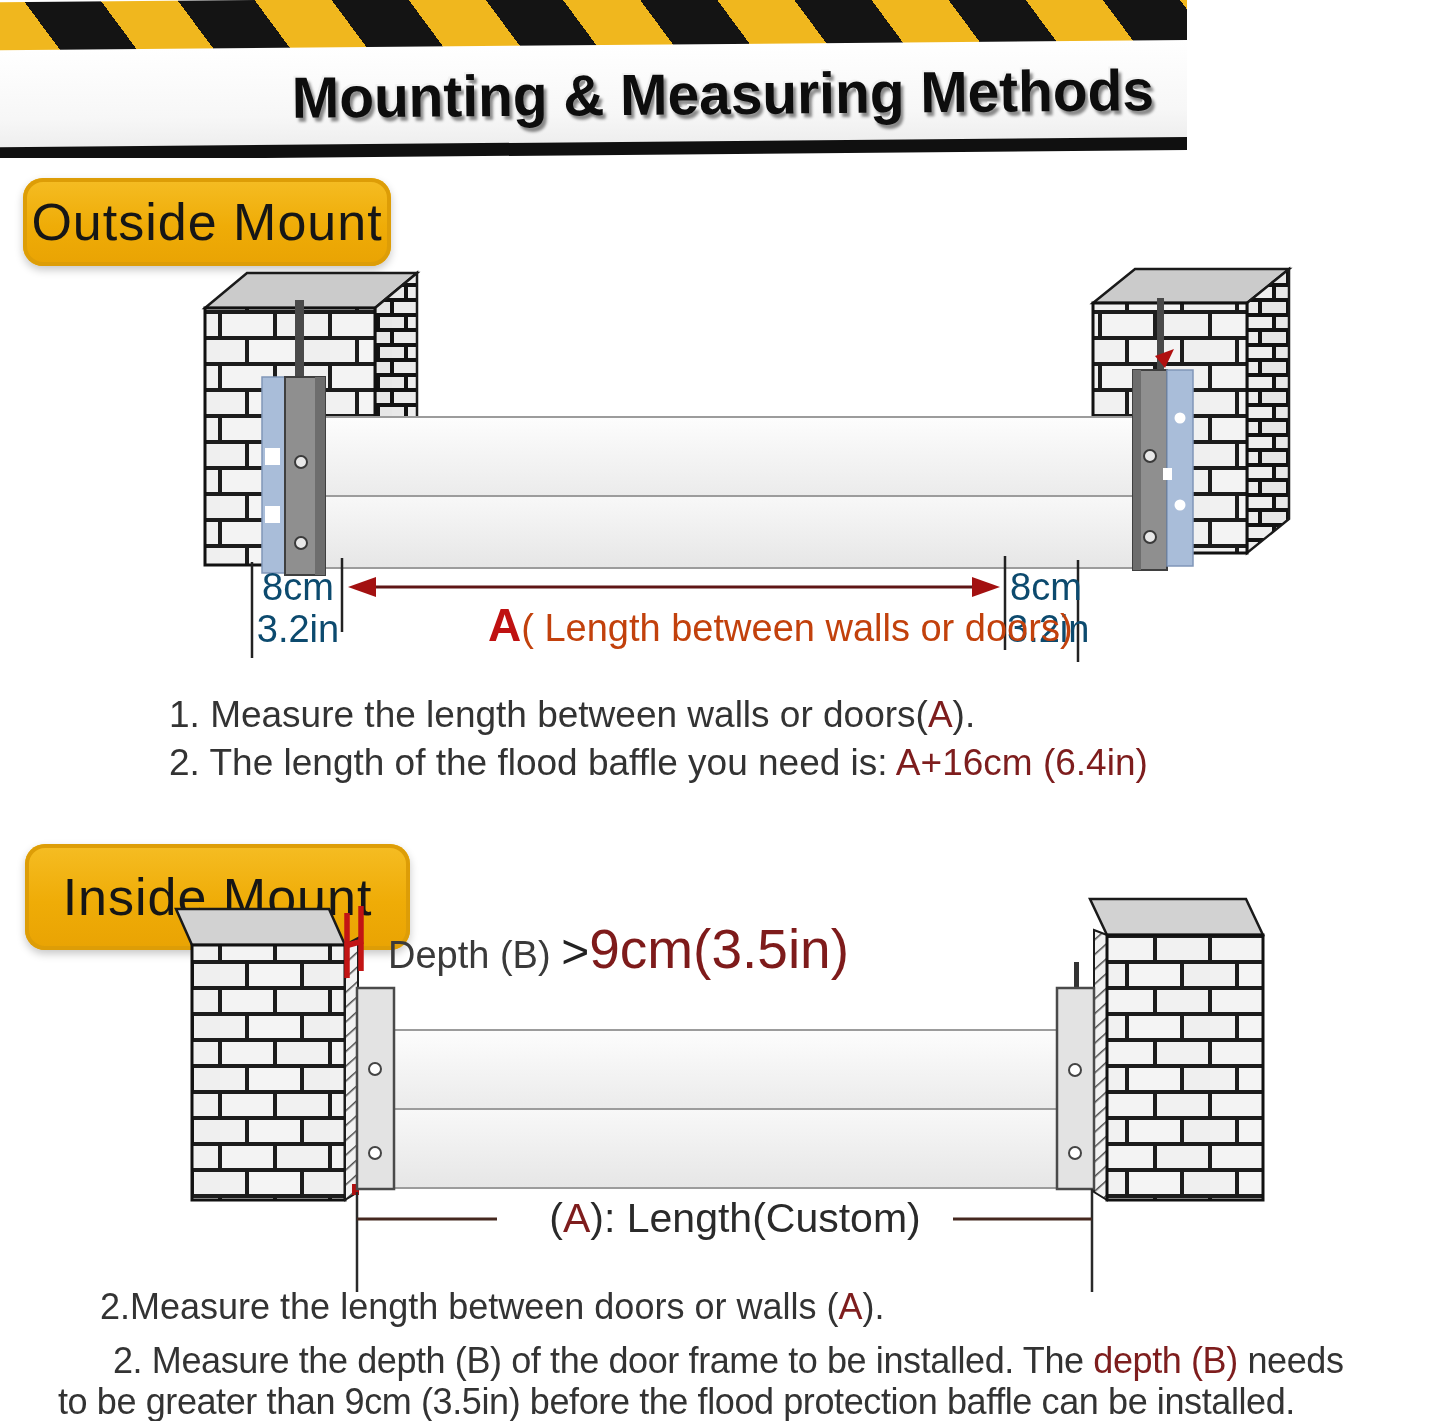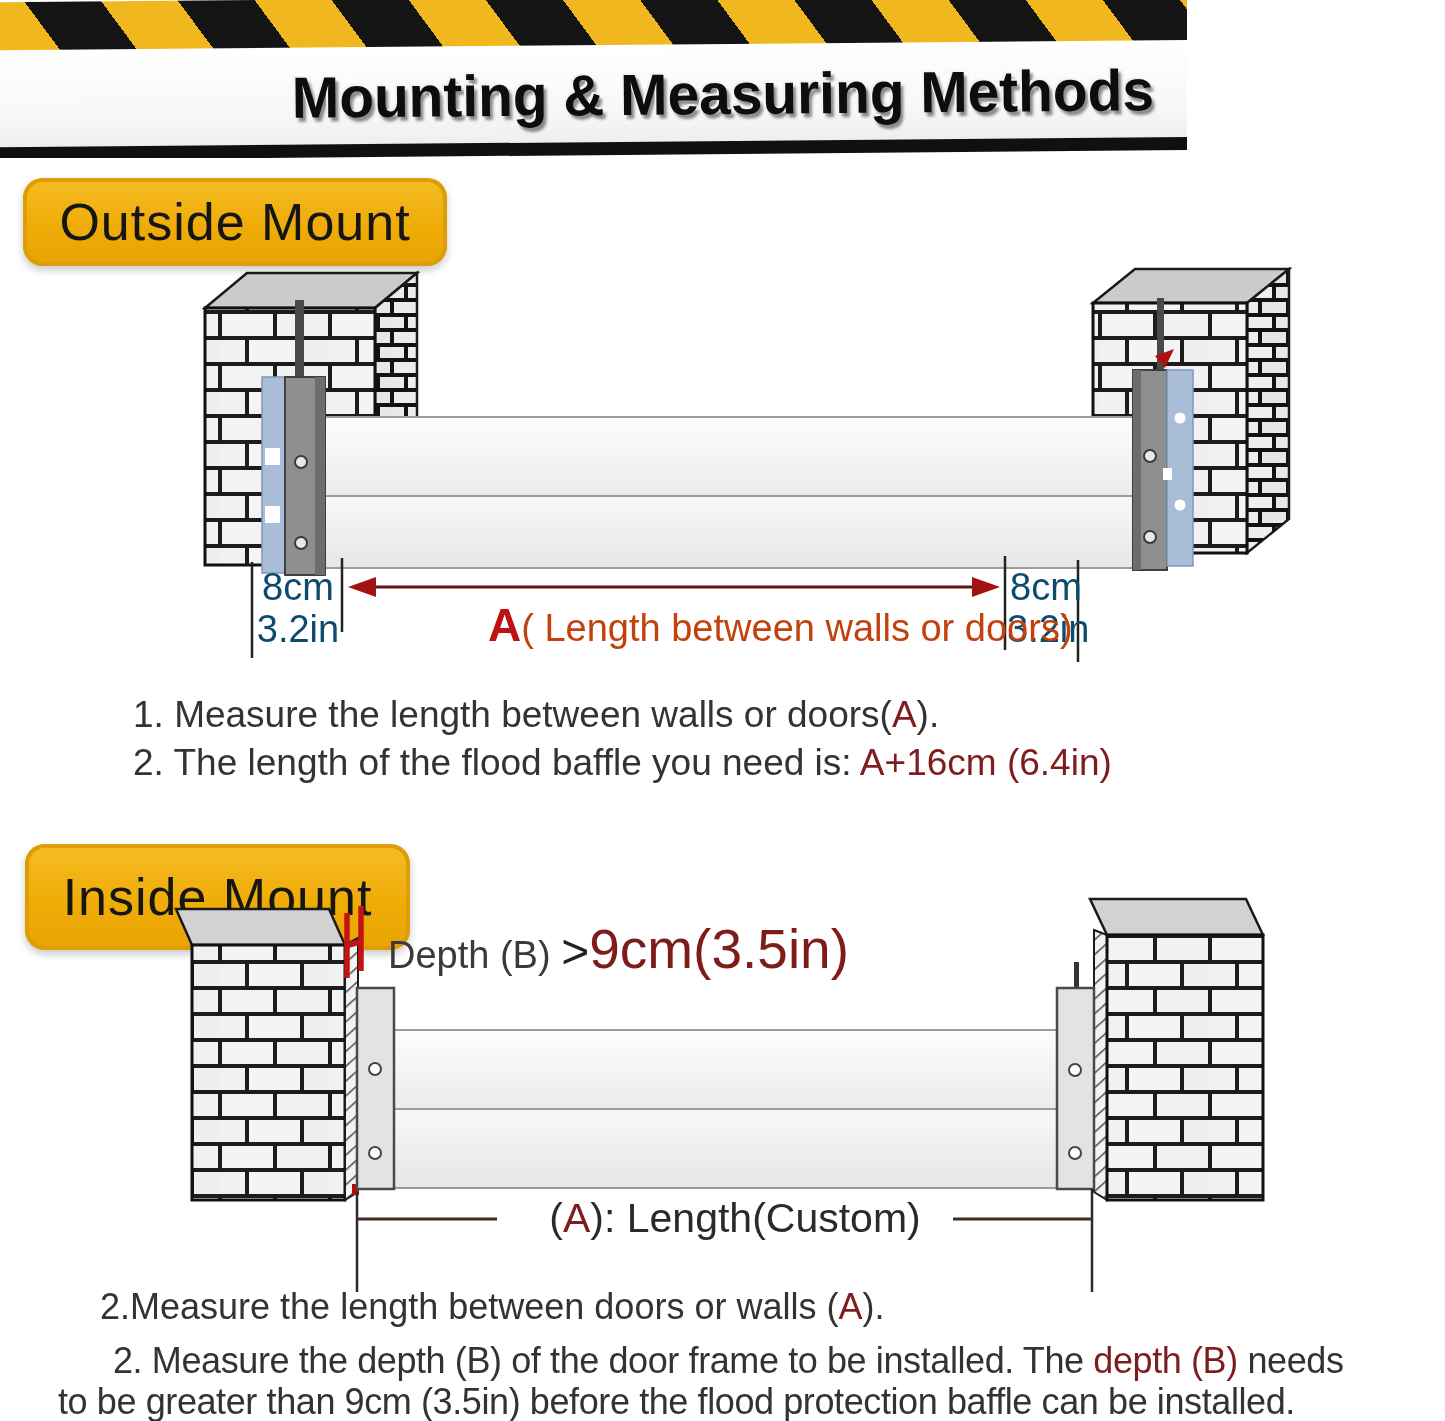--- a/index.html
+++ b/index.html
@@ -34,21 +34,21 @@
   .pill{
     background:linear-gradient(180deg,#f5bd24 0%,#efac07 55%,#e9a303 100%);
     border-radius:20px;
     box-shadow:inset 0 0 0 4px #dd9d07, 0 4px 9px rgba(0,0,0,0.22);
     display:flex;align-items:center;justify-content:center;
     font-size:52px;color:#161616;letter-spacing:1px;
   }
   .dim{font-size:38px;color:#0c4a6e;}
   .alabel-a{font-size:46px;}
   .alabel-rest{font-size:38px;color:#c2410c;}
-  .step{font-size:37px;color:#333333;}
+  .step{font-size:37px;color:#333333;margin-left:36px;}
   .bstep{font-size:36px;color:#333333;}
   .tight{letter-spacing:-0.4px;}
   .depth-black{font-size:38px;color:#3a3a3a;}
   .depth-gt{font-size:48px;color:#222222;}
   .depth-red{font-size:55px;color:#7e1b1b;}
   .custom-label{font-size:41px;color:#2a2a2a;}
 </style>
 </head>
 <body>
 
@@ -88,21 +88,21 @@
 <div class="abs banner">
   <div class="banner-tilt">
     <div class="stripes"></div>
     <div class="titleband">
       <div class="banner-title">Mounting &amp; Measuring Methods</div>
     </div>
     <div class="blackbar"></div>
   </div>
 </div>
 
-<div class="abs pill" style="left:23px;top:178px;width:424px;height:88px">
+<div class="abs pill" style="left:23px;top:178px;width:368px;height:88px">
   <span>Outside Mount</span>
 </div>
 
 <svg class="abs" style="left:0;top:265px" width="1445" height="405" viewBox="0 265 1445 405">
 
   <g>
     <polygon points="205,308 247,273 417,273 375,308" fill="#cbcbcb" stroke="#1a1a1a" stroke-width="2.5"></polygon>
     <polygon points="375,308 417,273 417,530 375,565" fill="url(#brickS)" stroke="#1a1a1a" stroke-width="2.5"></polygon>
     <rect x="205" y="308" width="170" height="257" fill="url(#brickF)" stroke="#111" stroke-width="3"></rect>
   </g>

